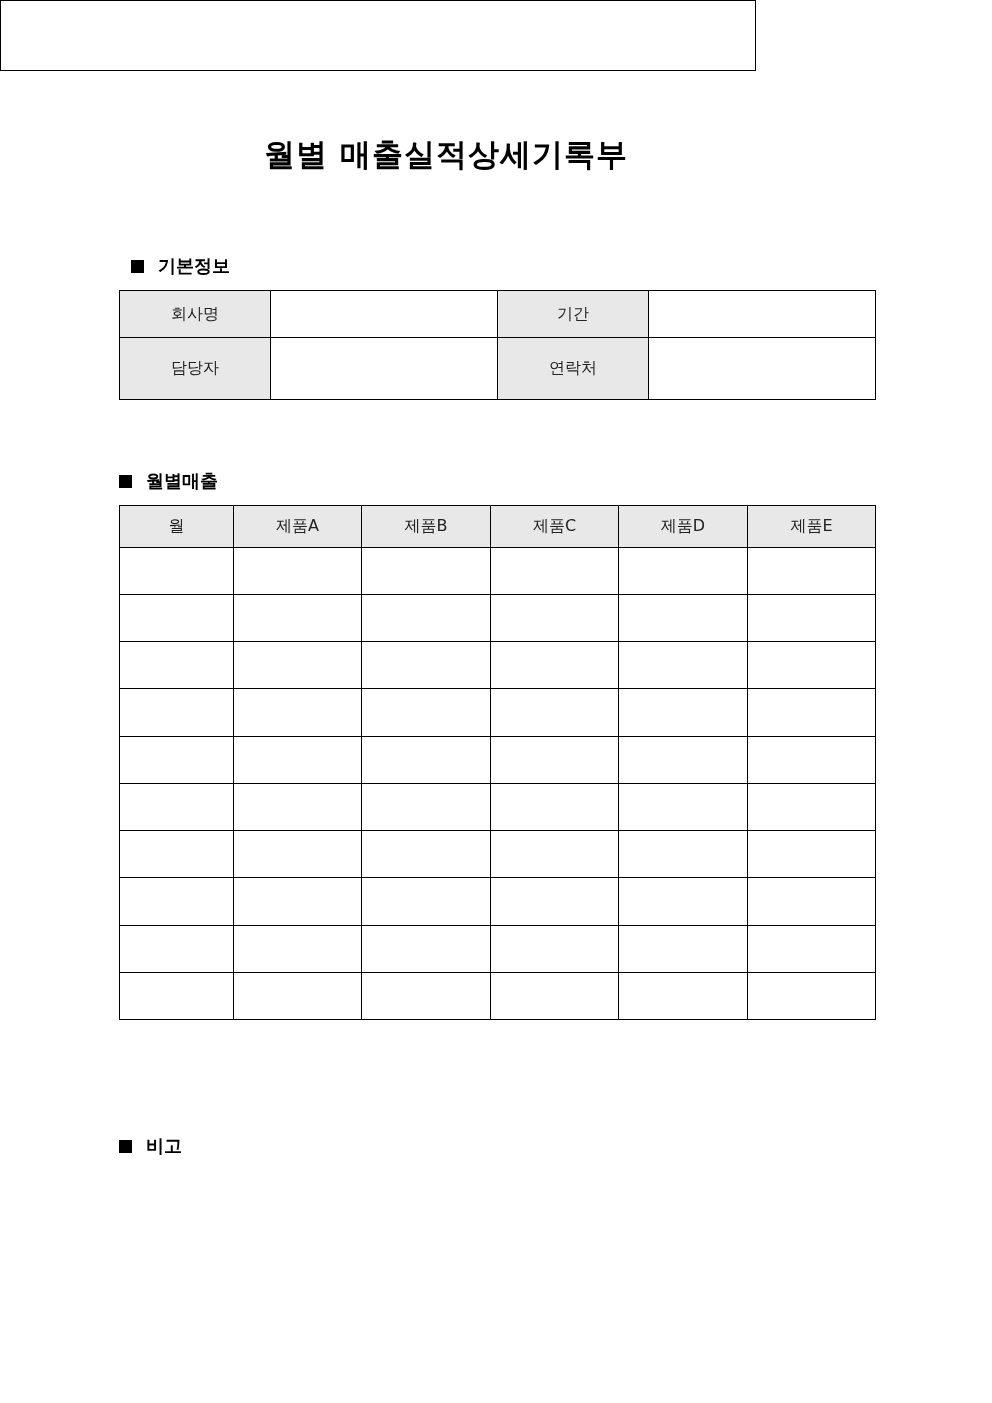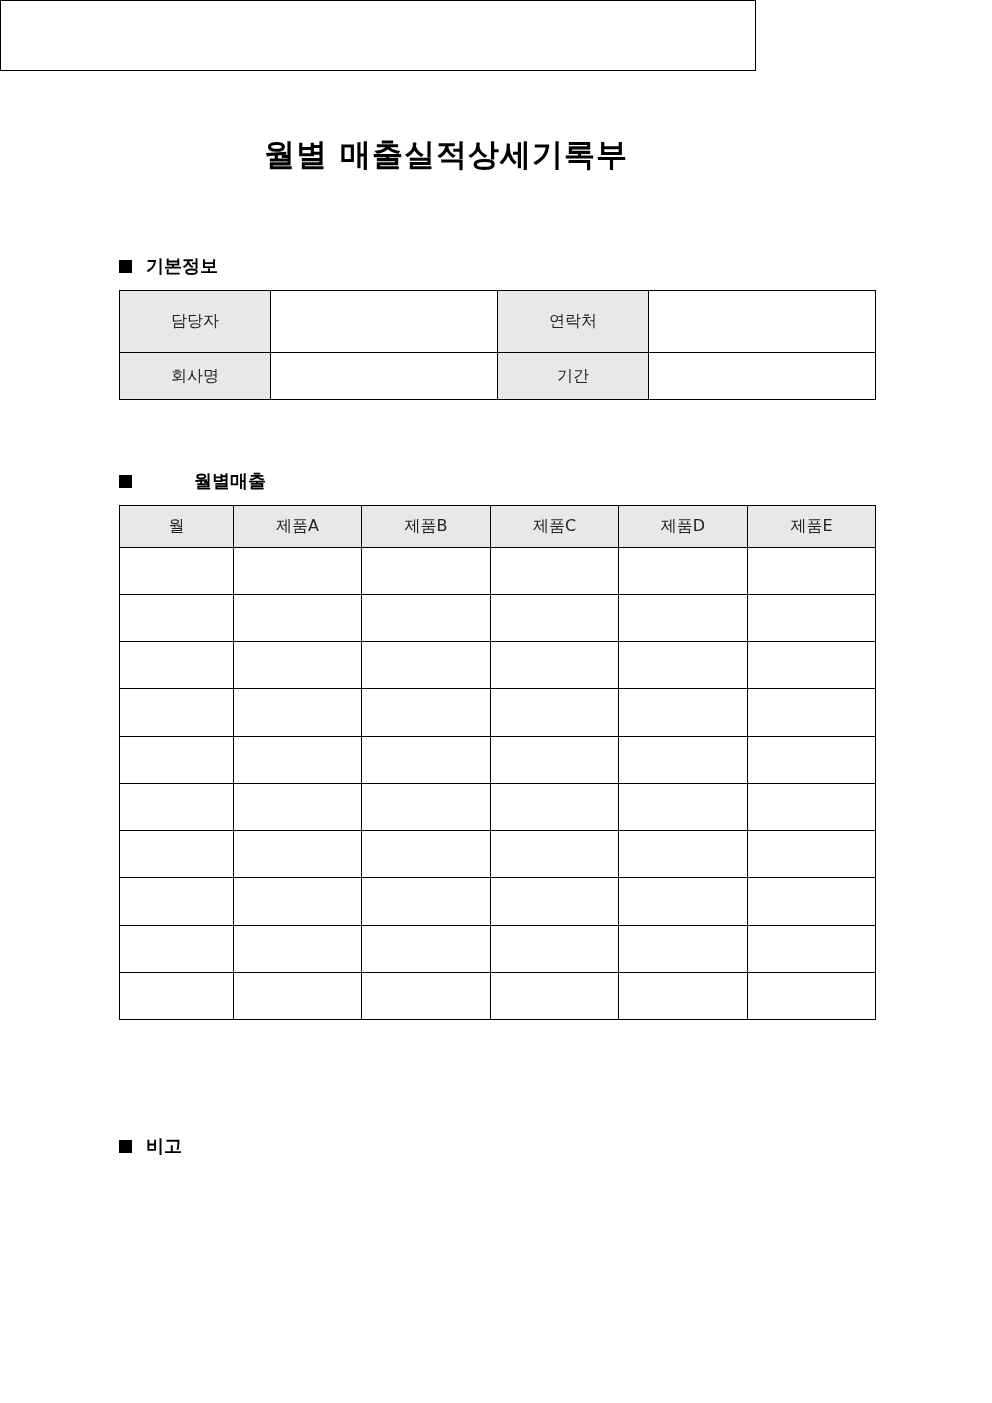--- a/index.html
+++ b/index.html
@@ -12,49 +12,49 @@
     td.label { background: #e8e8e8; }
     #info { left: 119px; top: 290px; width: 756px; }
     #sales { left: 119px; top: 505px; width: 756px; }
     #remarks { left: 119px; top: 1126px; width: 756px; height: 71px; border: 1.5px solid #000; box-sizing: border-box; }
   </style>
 </head>
 <body>
 
 <div class="title">월별 매출실적상세기록부</div>
 
-<div class="section-head" style="top:254px;">
+<div class="section-head" style="top:254px;margin-left:12px;">
   <span class="sq"></span>
   <span>기본정보</span>
 </div>
 
 <table id="info">
   <colgroup>
       <col style="width:151px">
       <col style="width:227px">
       <col style="width:151px">
       <col style="width:227px">
     </colgroup>
   <tbody>
-      <tr style="height:62px">
+      <tr style="height:47px">
+    <td class="label">회사명</td>
+    <td></td>
+    <td class="label">기간</td>
+    <td></td>
+  </tr>
+  <tr style="height:62px">
     <td class="label">담당자</td>
     <td></td>
     <td class="label">연락처</td>
     <td></td>
   </tr>
-  <tr style="height:47px">
-    <td class="label">회사명</td>
-    <td></td>
-    <td class="label">기간</td>
-    <td></td>
-  </tr>
 </tbody>
   </table>
 
-<div class="section-head" style="top:469px;gap:48px;">
+<div class="section-head" style="top:469px;">
   <span class="sq"></span>
   <span>월별매출</span>
 </div>
 
 <table id="sales">
   <colgroup>
       <col style="width:114px">
       <col style="width:128px">
       <col style="width:129px">
       <col style="width:128px">

